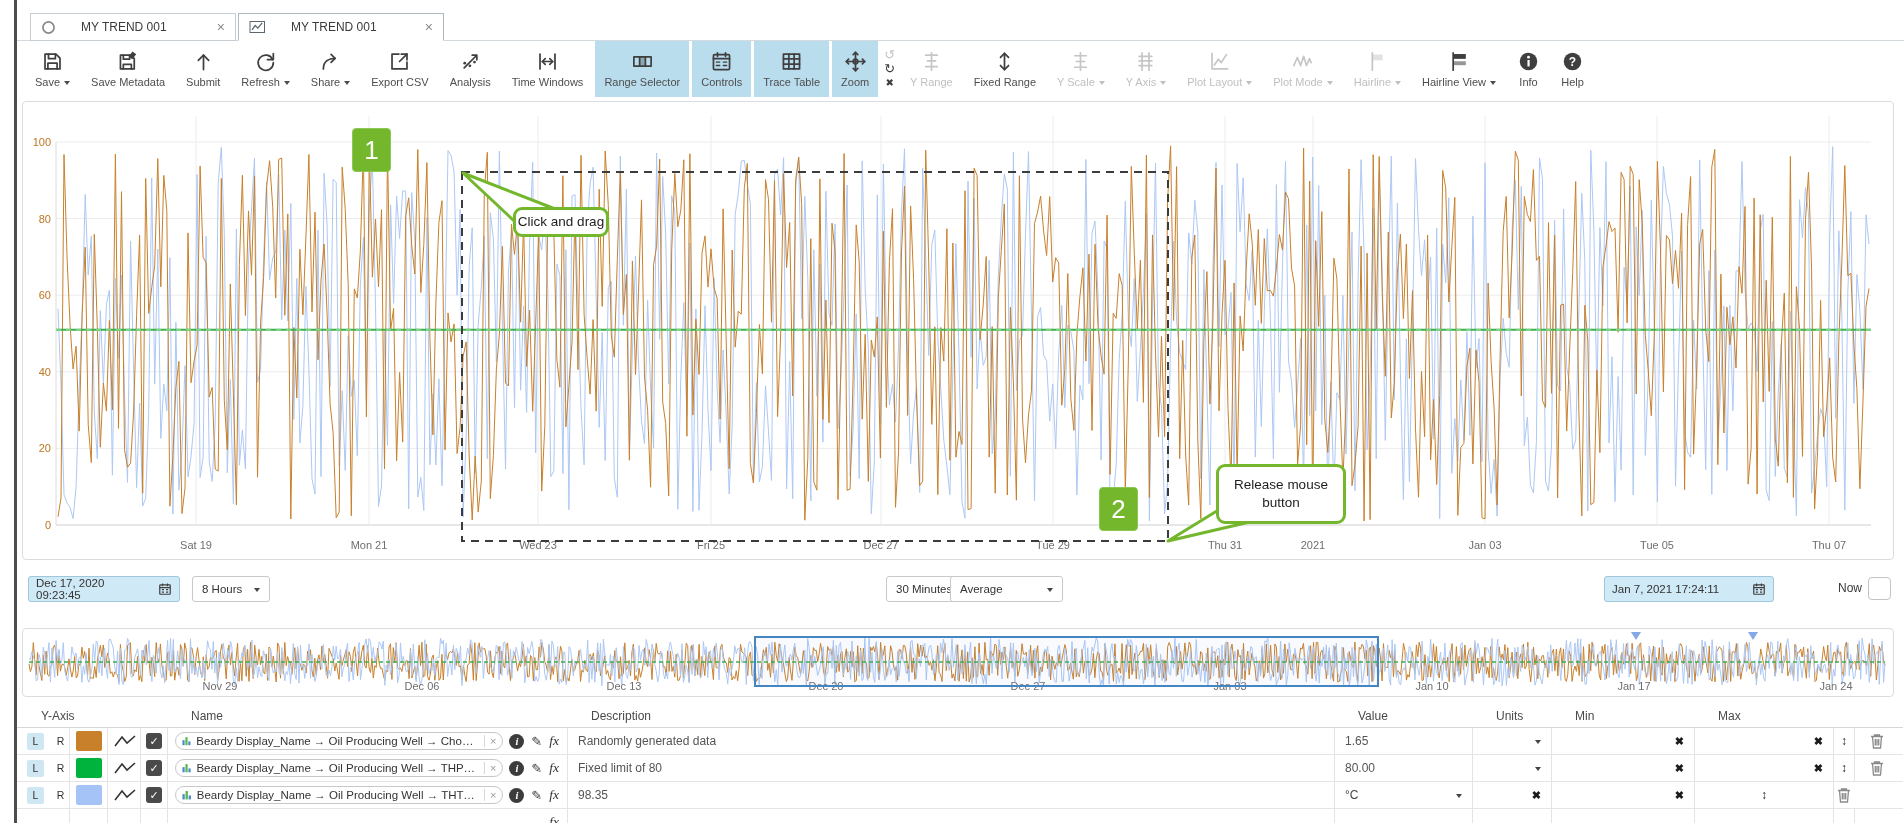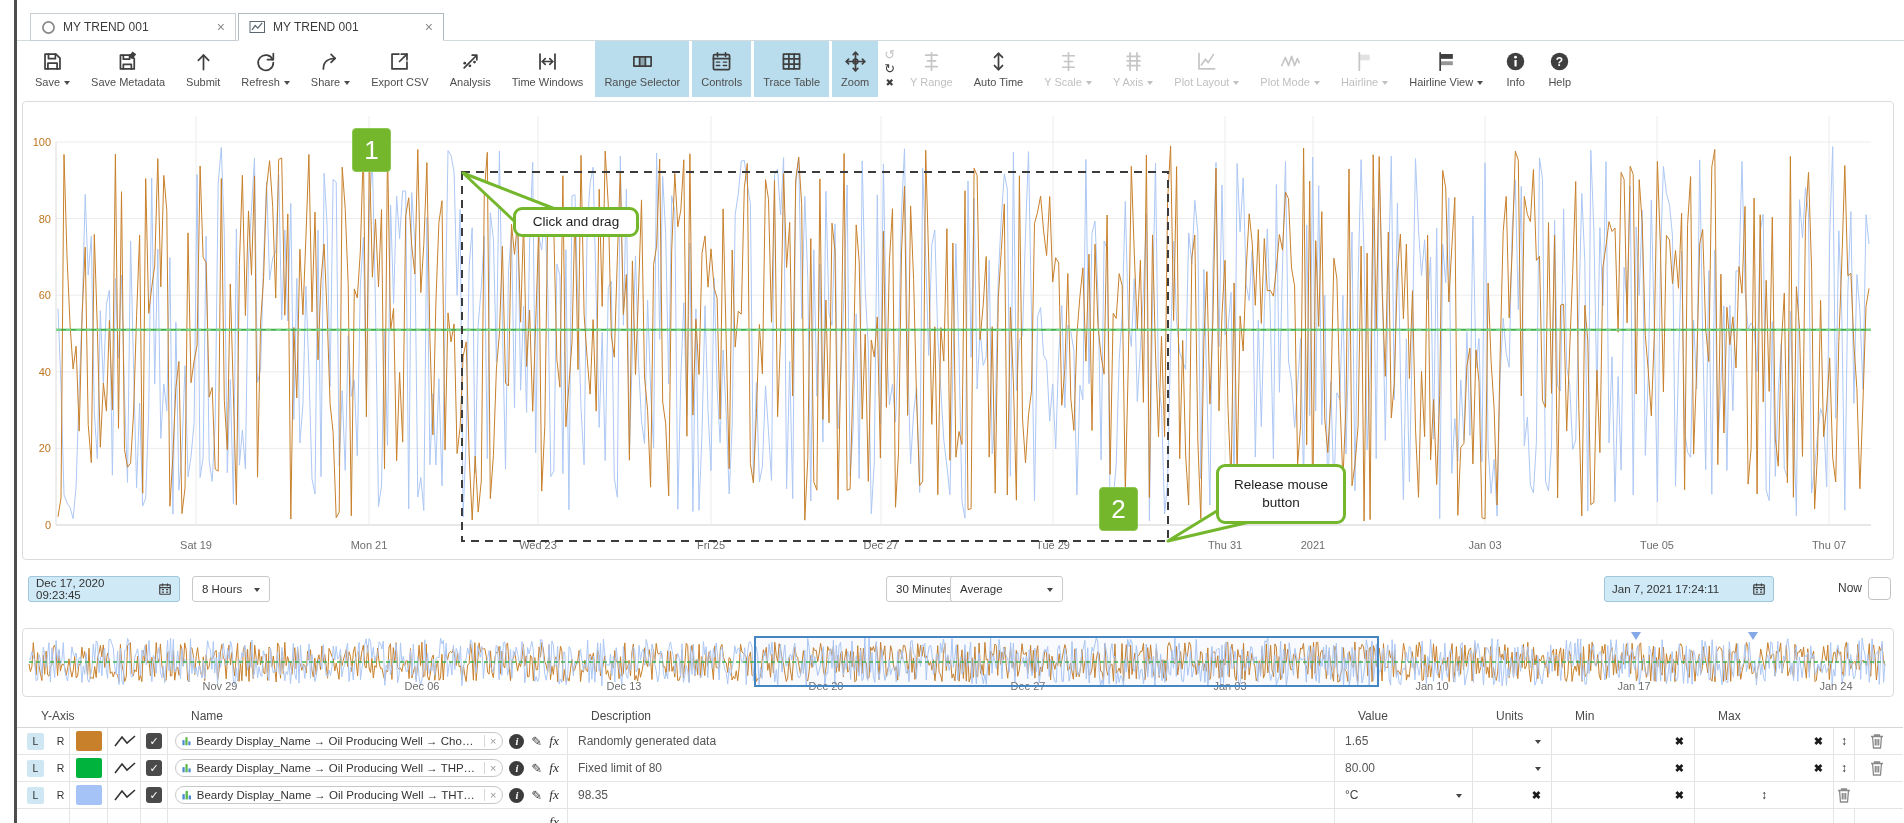--- a/index.html
+++ b/index.html
@@ -6,21 +6,21 @@
   html,body { margin:0; padding:0; }
   body {
     width:1904px; height:823px; overflow:hidden; position:relative;
     background:#ffffff; font-family:"Liberation Sans", sans-serif; color:#333;
   }
   .left-strip { position:absolute; left:14px; top:0; width:3px; height:823px; background:#4d4d4d; }
 
   
   .tabbar { position:absolute; left:30px; top:13px; height:28px; display:flex; z-index:3; }
   .tabline { position:absolute; left:17px; top:40px; right:0; height:1px; background:#d3dade; z-index:1; }
-  .tab { width:206px; display:flex; align-items:center; gap:7px; padding:0 10px;
+  .tab { width:206px; display:flex; align-items:center; gap:25px; padding:0 10px;
          background:#fff; border:1px solid #c6ced4; font-size:12px; color:#3a3a3a; z-index:2; cursor:pointer; }
   .tab + .tab { margin-left:2px; }
   .tab.active { border-color:#aeb9c0; border-bottom-color:#fff; }
   .tab .close { margin-left:auto; color:#8b8b8b; font-size:14px; line-height:1; cursor:pointer; }
 
   
   .toolbar { position:absolute; left:26px; top:41px; right:0; height:56px; display:flex; align-items:stretch; }
   .tb-item { display:flex; flex-direction:column; align-items:center; justify-content:flex-start;
              padding:7px 9px 4px 9px; margin-right:3px; cursor:pointer; }
   .tb-item .tb-icon { height:26px; display:flex; align-items:center; color:#3f3f3f; }
@@ -44,21 +44,21 @@
   #chart-svg, #ov-svg { position:absolute; left:0; top:0; }
 
   
   .badge { position:absolute; background:#74b72d; border:1px solid #8cc653; color:#fff; font-size:26px;
            display:flex; align-items:center; justify-content:center; border-radius:4px; z-index:5; }
   #badge1 { left:329px; top:26px;  width:39px; height:44px; }
   #badge2 { left:1076px; top:385px; width:39px; height:44px; }
   .callout { position:absolute; background:#fff; border:3px solid #74b72d; border-radius:9px;
              font-size:13.5px; color:#1d1d1d; display:flex; align-items:center; justify-content:center;
              text-align:center; z-index:5; line-height:1.35; }
-  #callout1 { left:490px; top:105px; width:126px; height:30px; }
+  #callout1 { left:490px; top:105px; width:96px; height:30px; }
   #callout2 { left:1193px; top:362px; width:130px; height:60px; padding:0 6px; }
 
   
   .date-input { position:absolute; top:576px; height:26px; background:#cfe9f6; border:1px solid #9fc6da;
                 border-radius:3px; display:flex; align-items:center; padding:0 7px; font-size:11.5px; color:#333;
                 cursor:text; }
   .date-input .cal { margin-left:auto; display:flex; align-items:center; color:#3f3f3f; padding-left:6px; }
   #ctl-start { left:28px;  width:152px; }
   #ctl-end   { left:1604px; width:170px;text-align:center; }
   .combo { position:absolute; top:576px; height:26px; background:#fff; border:1px solid #c9c9c9; border-radius:3px;
@@ -298,21 +298,21 @@
       </div>
     </div>
     <div class="tb-item">
       <div class="tb-icon">
         <svg width="23" height="23" viewBox="0 0 20 20" fill="none" stroke="currentColor" stroke-width="1.5" stroke-linecap="round" stroke-linejoin="round">
           <path d="M10 3v14"></path>
           <path d="M6.5 6.5L10 3l3.5 3.5M6.5 13.5L10 17l3.5-3.5"></path>
         </svg>
       </div>
       <div class="tb-label">
-        <span>Auto Time</span>
+        <span>Fixed Range</span>
       </div>
     </div>
     <div class="tb-item disabled">
       <div class="tb-icon">
         <svg width="23" height="23" viewBox="0 0 20 20" fill="none" stroke="currentColor" stroke-width="1.5" stroke-linecap="round" stroke-linejoin="round">
           <path d="M10 2.5v15"></path>
           <path d="M5 5h10M6.5 10h7M5 15h10"></path>
         </svg>
       </div>
       <div class="tb-label">

